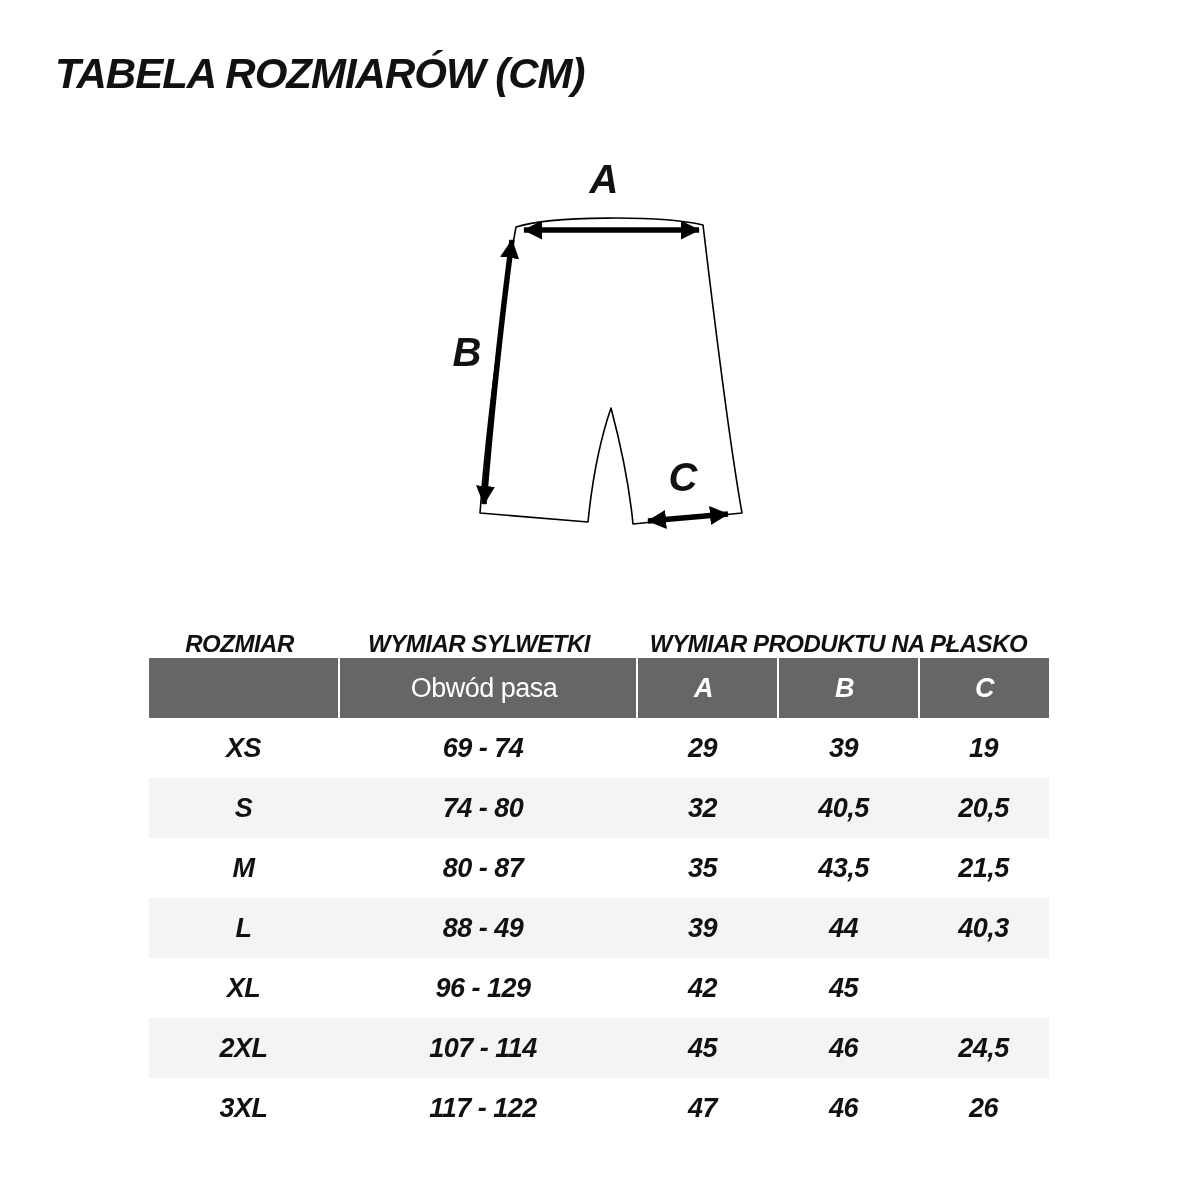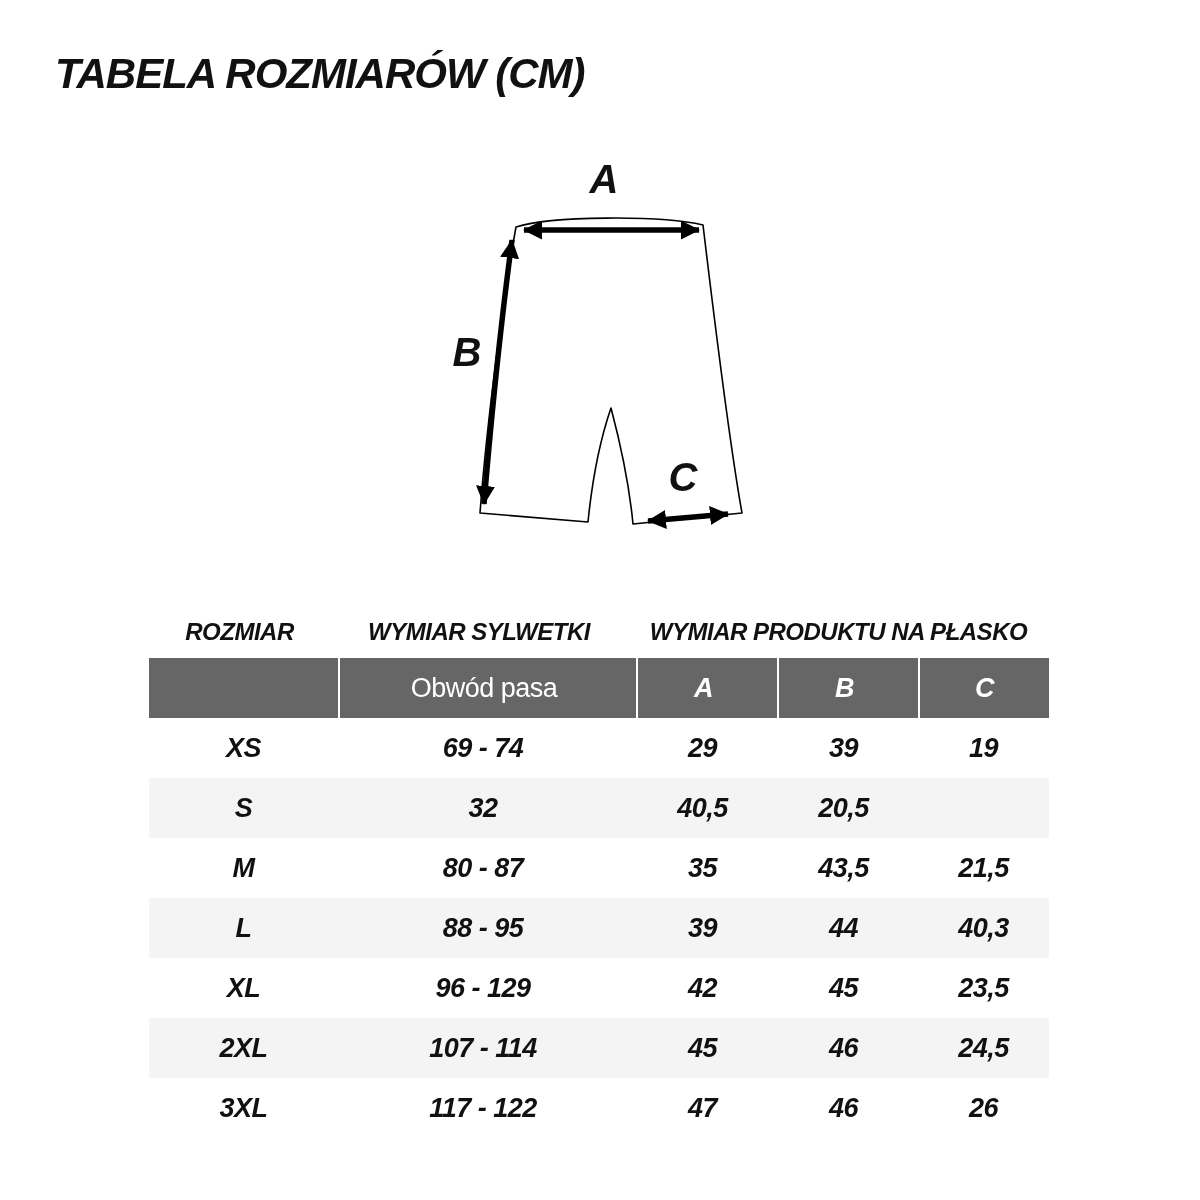--- a/index.html
+++ b/index.html
@@ -32,21 +32,21 @@
     position:absolute;left:149px;top:605px;width:900px;
   }
   .group-row{
     display:grid;grid-template-columns:181px 298px 421px;
     height:53px;align-items:end;
   }
   .group-cell{
     text-align:center;
     font-size:24px;font-weight:bold;font-style:italic;
     letter-spacing:-0.5px;
-    padding-bottom:12px;white-space:nowrap;
+    white-space:nowrap;
   }
   .trow{
     display:grid;grid-template-columns:181px 298px 141px 141px 139px;
     height:60px;
   }
   .header-row{background:var(--header-bg);}
   .header-row .cell{
     color:var(--header-text);
     font-size:27px;font-weight:500;font-style:normal;
   }
@@ -109,44 +109,44 @@
     <div>
         <div class="trow">
           <div class="cell">XS</div>
           <div class="cell">69 - 74</div>
           <div class="cell">29</div>
           <div class="cell">39</div>
           <div class="cell">19</div>
         </div>
         <div class="trow stripe">
           <div class="cell">S</div>
+          <div class="cell">74 - 80</div>
           <div class="cell">32</div>
           <div class="cell">40,5</div>
           <div class="cell">20,5</div>
         </div>
         <div class="trow">
           <div class="cell">M</div>
           <div class="cell">80 - 87</div>
           <div class="cell">35</div>
           <div class="cell">43,5</div>
           <div class="cell">21,5</div>
         </div>
         <div class="trow stripe">
           <div class="cell">L</div>
-          <div class="cell">88 - 95</div>
+          <div class="cell">88 - 49</div>
           <div class="cell">39</div>
           <div class="cell">44</div>
           <div class="cell">40,3</div>
         </div>
         <div class="trow">
           <div class="cell">XL</div>
           <div class="cell">96 - 129</div>
           <div class="cell">42</div>
           <div class="cell">45</div>
-          <div class="cell">23,5</div>
         </div>
         <div class="trow stripe">
           <div class="cell">2XL</div>
           <div class="cell">107 - 114</div>
           <div class="cell">45</div>
           <div class="cell">46</div>
           <div class="cell">24,5</div>
         </div>
         <div class="trow">
           <div class="cell">3XL</div>

